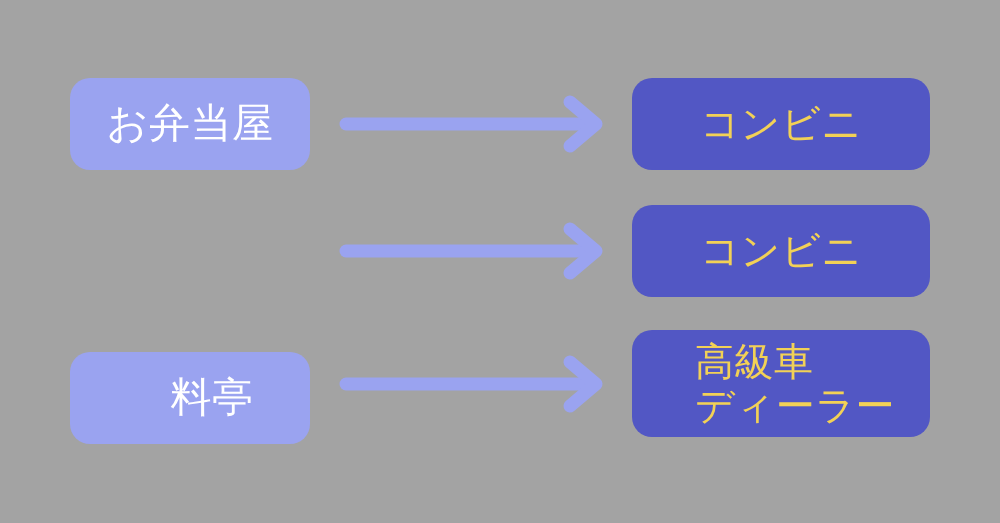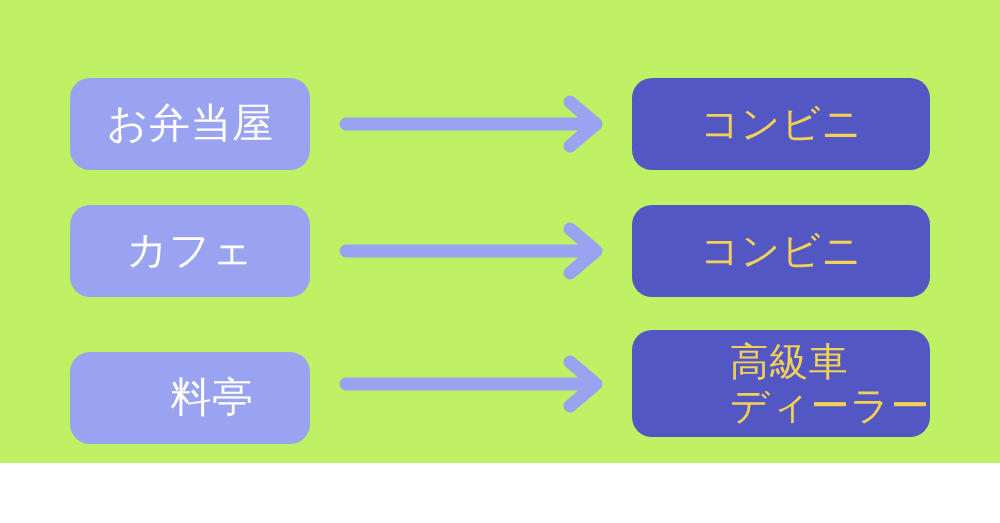--- a/index.html
+++ b/index.html
@@ -8,22 +8,22 @@
   }
   body {
     width: 1000px;
     height: 523px;
     overflow: hidden;
     font-family: "DejaVu Sans", "Liberation Sans", sans-serif;
   }
   #diagram {
     position: relative;
     width: 1000px;
-    height: 463px;
-    background: #bef264;
+    height: 523px;
+    background: #a3a3a3;
   }
 
   .row {
     position: absolute;
     left: 0;
     width: 1000px;
   }
   .row-1 { top: 78px;  height: 92px;  }
   .row-2 { top: 205px; height: 92px;  }
   .row-3 { top: 330px; height: 107px; }
@@ -70,21 +70,21 @@
   .box-target .box-label {
     color: #f2d156;
     font-size: 39px;
     font-weight: 400;
     line-height: 1.05;
     letter-spacing: 0.5px;
     white-space: nowrap;
   }
   
   .box-target.multiline {
-    justify-content: flex-end;
+    justify-content: center;
     padding-left: 28px;
     overflow: visible;
   }
   .box-target.multiline .box-label {
     text-align: left;
     line-height: 1.12;
     white-space: pre-line;
   }
 
   
@@ -114,23 +114,20 @@
         <polyline points="232,10 258,32 232,54" fill="none" stroke="#9aa3f0" stroke-width="13" stroke-linecap="round" stroke-linejoin="round"></polyline>
       </svg>
     </div>
 
     <div class="box box-target">
       <span class="box-label">コンビニ</span>
     </div>
   </div>
 
   <div class="row row-2">
-    <div class="box box-source">
-      <span class="box-label">カフェ</span>
-    </div>
 
     <div class="arrow">
       <svg width="268" height="64" viewBox="0 0 268 64" xmlns="http://www.w3.org/2000/svg">
         <line x1="8" y1="32" x2="248" y2="32" stroke="#9aa3f0" stroke-width="13" stroke-linecap="round"></line>
         <polyline points="232,10 258,32 232,54" fill="none" stroke="#9aa3f0" stroke-width="13" stroke-linecap="round" stroke-linejoin="round"></polyline>
       </svg>
     </div>
 
     <div class="box box-target">
       <span class="box-label">コンビニ</span>

